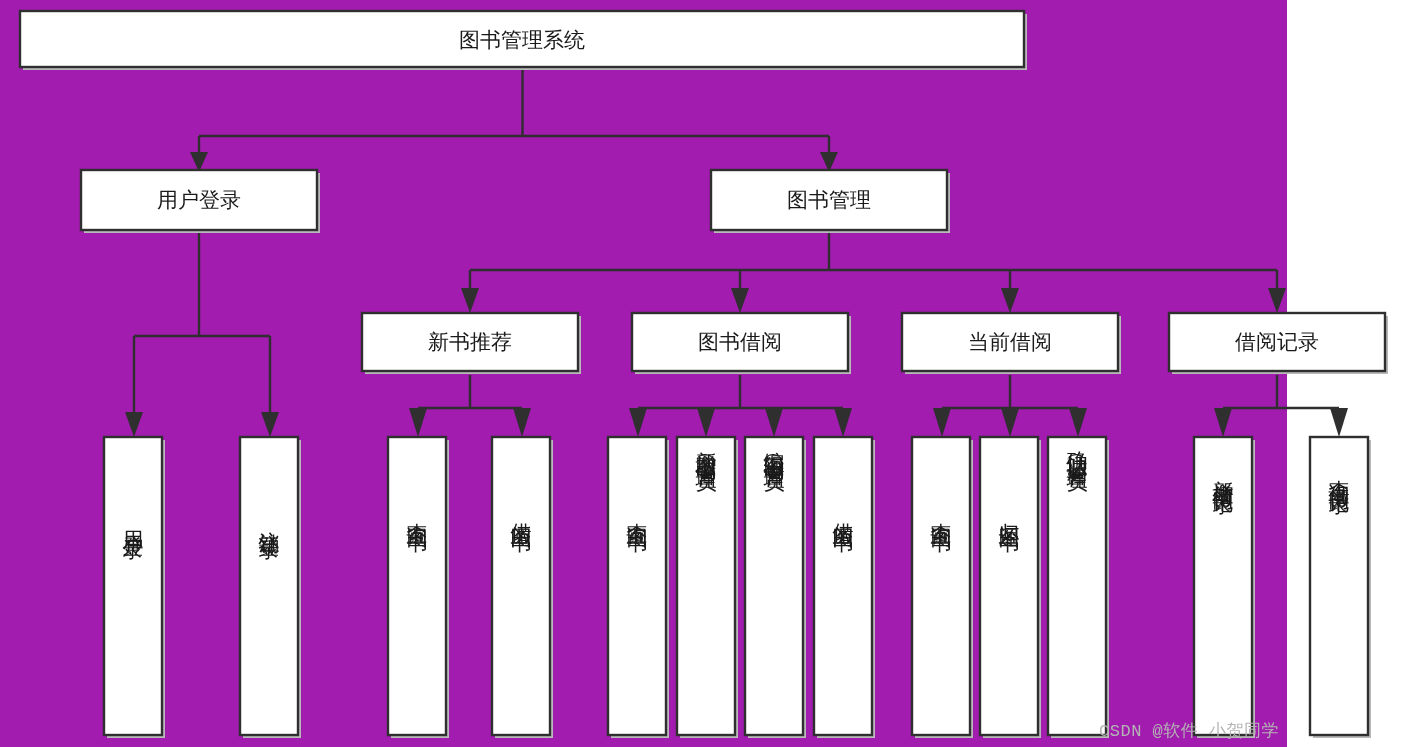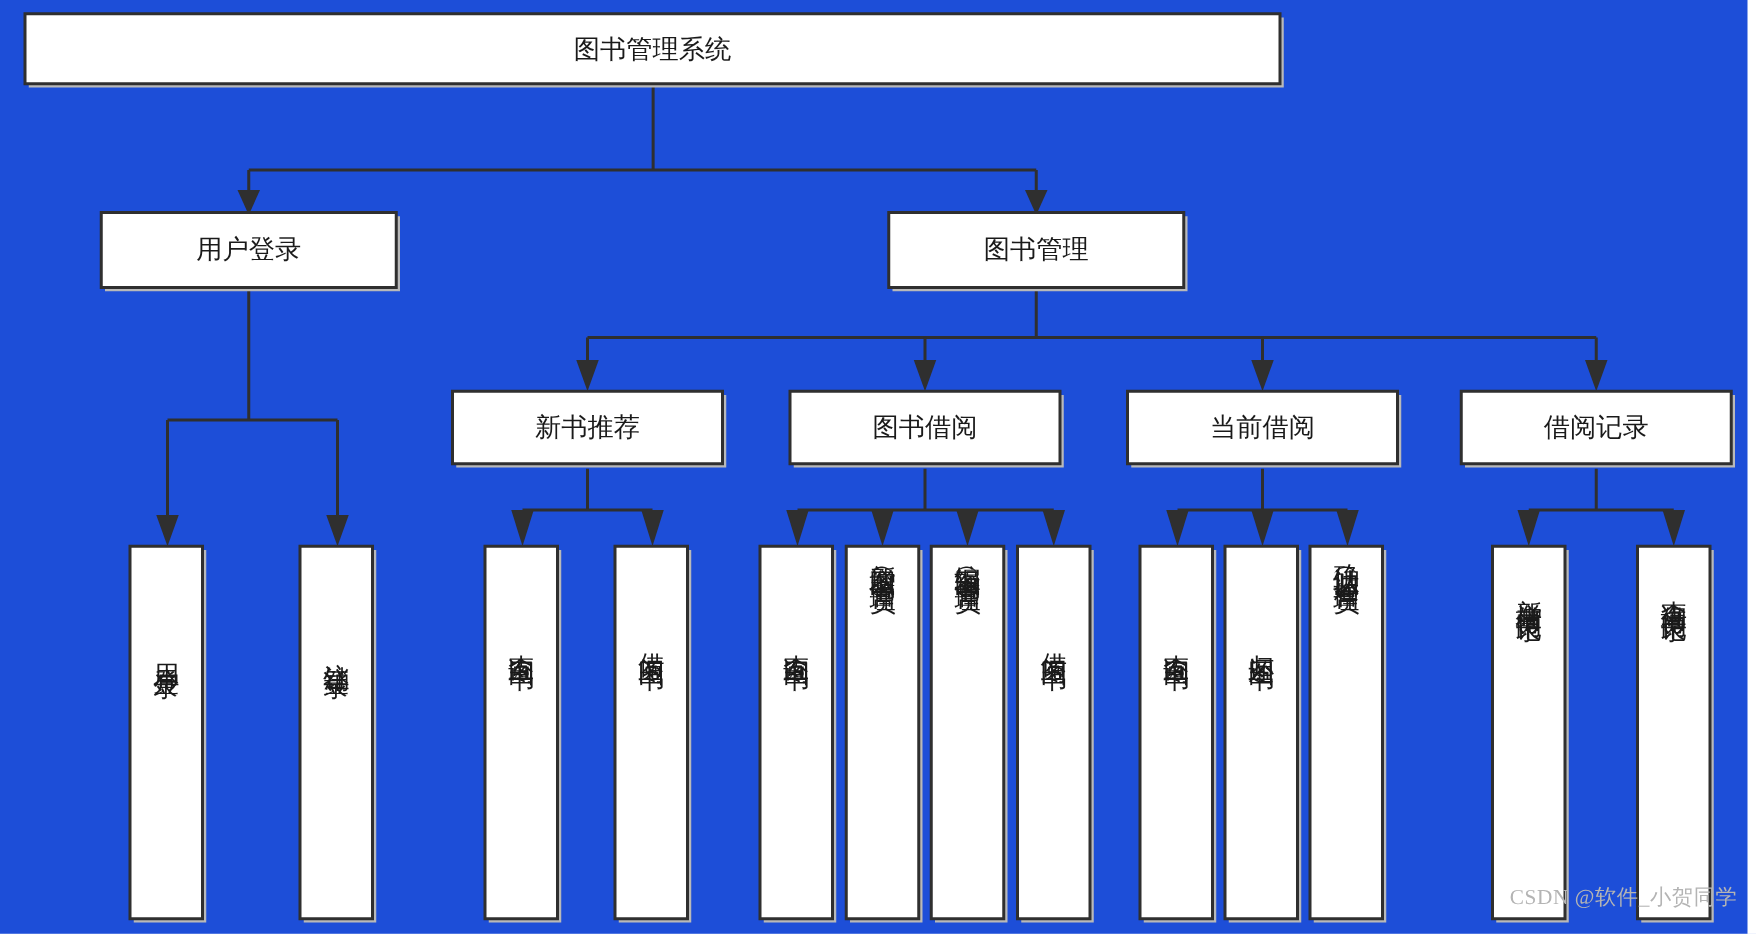--- a/index.html
+++ b/index.html
@@ -9,23 +9,23 @@
     background: #ffffff;
   }
   body {
     width: 1405px;
     height: 747px;
     overflow: hidden;
     font-family: "DejaVu Sans", "Liberation Sans", sans-serif;
   }
   #diagram-root {
     position: relative;
-    width: 1398px;
+    width: 1287px;
     height: 747px;
-    background: #1d4ed8;
+    background: #a21caf;
   }
   svg.flow {
     position: absolute;
     left: 0;
     top: 0;
     width: 1405px;
     height: 747px;
     display: block;
   }
   .node-box {
@@ -59,22 +59,22 @@
     font-size: 21px;
     fill: #1a1a1a;
     text-anchor: middle;
     writing-mode: tb;
     glyph-orientation-vertical: 0;
     letter-spacing: 3px;
   }
   .watermark-text {
     position: absolute;
     right: 8px;
-    bottom: 18px;
-    font-family: Liberation Serif, serif;
+    bottom: 5px;
+    font-family: Liberation Mono, monospace;
     font-size: 17px;
     color: #b4b4b4;
     white-space: nowrap;
     letter-spacing: 0.5px;
     pointer-events: none;
   }
 </style>
 </head>
 <body>
 

